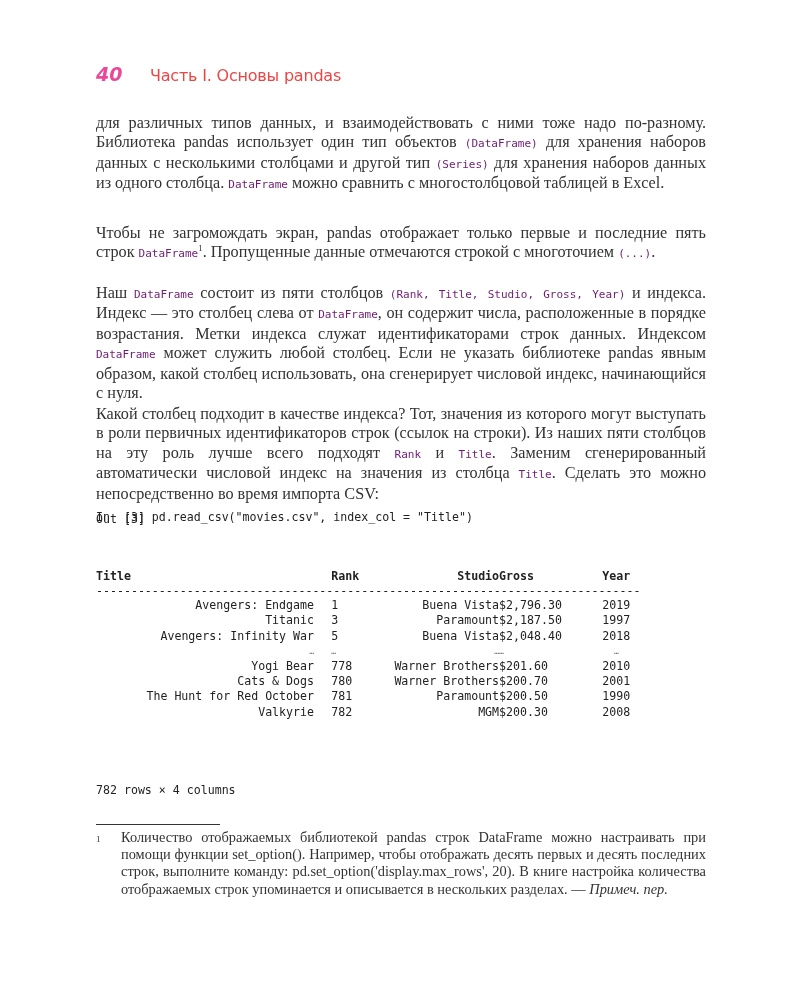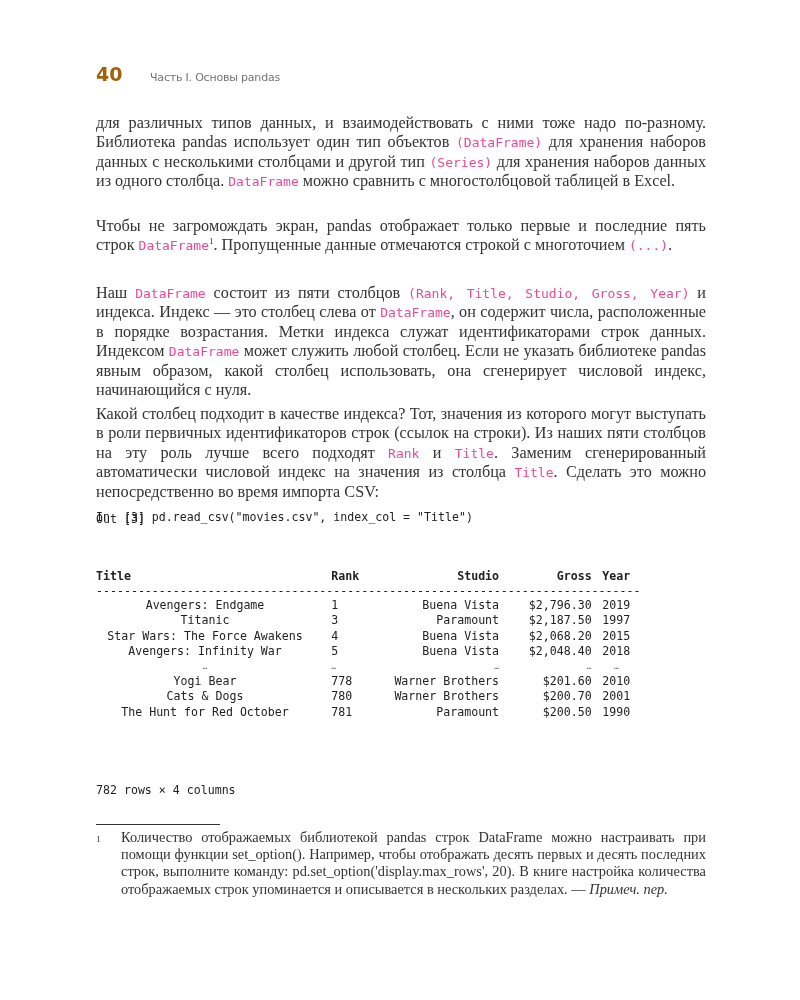--- a/index.html
+++ b/index.html
@@ -9,55 +9,55 @@
       color: #2a2a2a;
       position: relative;
       overflow: hidden;
     }
     .page { position: absolute; left: 96px; top: 0; width: 610px; }
     .running-head {
       position: absolute; top: 63px; left: 0;
       font-family: "DejaVu Sans", sans-serif;
       display: flex; align-items: baseline;
     }
-    .page-num { font-weight: bold; font-size: 19px; color: #a16207; width: 54px; }
-    .head-title { font-size: 11px; color: #737373; letter-spacing: -0.2px; }
+    .page-num { font-weight: bold; font-size: 19px; color: #ec4899; width: 54px; font-style: italic; }
+    .head-title { font-size: 16px; color: #ef4444; letter-spacing: -0.2px; }
 
     .body-text {
       font-family: "Liberation Serif", serif;
       font-size: 16.2px;
       line-height: 19.4px;
       text-align: justify;
       color: #333;
       margin: 0;
       position: absolute; left: 0; width: 610px;
     }
-    .mono { font-family: "DejaVu Sans Mono", monospace; font-size: 13px; color: #ec4899; }
+    .mono { font-family: "DejaVu Sans Mono", monospace; font-size: 11px; color: #701a75; }
     sup { font-size: 9px; vertical-align: super; line-height: 0; }
 
     .code {
       font-family: "DejaVu Sans Mono", monospace;
       font-size: 11.6px;
       color: #222;
       position: absolute; left: 0;
       white-space: pre;
     }
     .df-table {
       position: absolute; left: 0; top: 569px;
       font-family: "DejaVu Sans Mono", monospace;
       font-size: 11.6px; color: #222;
       border-collapse: collapse;
     }
     .df-table td, .df-table th { padding: 0; height: 15.2px; line-height: 15.2px; white-space: pre; }
     .df-table th { font-weight: bold; }
-    .c-title { width: 212px; text-align: center; }
+    .c-title { width: 212px; text-align: right; }
     .c-title.hdr { text-align: left; }
     .c-rank { width: 44px; text-align: right; }
     .c-studio { width: 136px; text-align: right; }
-    .c-gross { width: 90px; text-align: right; }
+    .c-gross { width: 90px; text-align: left; }
     .c-year { width: 48px; text-align: center; }
     .rank-inner { display: inline-block; width: 28px; text-align: left; }
     .dash-row td { height: 14px; line-height: 14px; overflow: hidden; }
     .dashes { display: block; width: 545px; overflow: hidden; white-space: nowrap; }
     .ell { font-size: 8px; color: #666; }
 
     .fn-rule { position: absolute; left: 0; top: 824px; width: 124px; border-top: 1px solid #333; }
     .footnote {
       position: absolute; left: 0; top: 829px; width: 610px;
       font-family: "Liberation Serif", serif;
@@ -73,21 +73,21 @@
 
 <div class="page">
 
   <div class="running-head">
     <span class="page-num">40</span>
     <span class="head-title">Часть I. Основы pandas</span>
   </div>
 
   <p class="body-text" style="top:114px;"><span>для различных типов данных, и взаимодействовать с ними тоже надо по-разному. Библиотека pandas использует один тип объектов </span><span class="mono">(DataFrame)</span><span> для хранения наборов данных с несколькими столбцами и другой тип </span><span class="mono">(Series)</span><span> для хранения наборов данных из одного столбца. </span><span class="mono">DataFrame</span><span> можно сравнить с многостолбцовой таблицей в Excel.</span></p>
 
-  <p class="body-text" style="top:217px;"><span>Чтобы не загромождать экран, pandas отображает только первые и последние пять строк </span><span class="mono">DataFrame</span><sup>1</sup><span>. Пропущенные данные отмечаются строкой с многоточием </span><span class="mono">(...)</span><span>.</span></p>
+  <p class="body-text" style="top:224px;"><span>Чтобы не загромождать экран, pandas отображает только первые и последние пять строк </span><span class="mono">DataFrame</span><sup>1</sup><span>. Пропущенные данные отмечаются строкой с многоточием </span><span class="mono">(...)</span><span>.</span></p>
 
   <p class="body-text" style="top:284px;"><span>Наш </span><span class="mono">DataFrame</span><span> состоит из пяти столбцов </span><span class="mono">(Rank, Title, Studio, Gross, Year)</span><span> и индекса. Индекс — это столбец слева от </span><span class="mono">DataFrame</span><span>, он содержит числа, расположенные в порядке возрастания. Метки индекса служат идентификаторами строк данных. Индексом </span><span class="mono">DataFrame</span><span> может служить любой столбец. Если не указать библиотеке pandas явным образом, какой столбец использовать, она сгенерирует числовой индекс, начинающийся с нуля.</span></p>
 
   <p class="body-text" style="top:405px;"><span>Какой столбец подходит в качестве индекса? Тот, значения из которого могут выступать в роли первичных идентификаторов строк (ссылок на строки). Из наших пяти столбцов на эту роль лучше всего подходят </span><span class="mono">Rank</span><span> и </span><span class="mono">Title</span><span>. Заменим сгенерированный автоматически числовой индекс на значения из столбца </span><span class="mono">Title</span><span>. Сделать это можно непосредственно во время импорта CSV:</span></p>
 
   <div class="code" style="top:510px;">In  [3] pd.read_csv("movies.csv", index_col = "Title")</div>
   <div class="code" style="top:512px;">Out [3]</div>
 
   <table class="df-table">
     <thead>
@@ -111,27 +111,20 @@
           <td class="c-year">2019</td>
         </tr>
         <tr>
           <td class="c-title">Titanic</td>
           <td class="c-rank"><span class="rank-inner">3</span></td>
           <td class="c-studio">Paramount</td>
           <td class="c-gross">$2,187.50</td>
           <td class="c-year">1997</td>
         </tr>
         <tr>
-          <td class="c-title">Star Wars: The Force Awakens</td>
-          <td class="c-rank"><span class="rank-inner">4</span></td>
-          <td class="c-studio">Buena Vista</td>
-          <td class="c-gross">$2,068.20</td>
-          <td class="c-year">2015</td>
-        </tr>
-        <tr>
           <td class="c-title">Avengers: Infinity War</td>
           <td class="c-rank"><span class="rank-inner">5</span></td>
           <td class="c-studio">Buena Vista</td>
           <td class="c-gross">$2,048.40</td>
           <td class="c-year">2018</td>
         </tr>
         <tr>
           <td class="c-title ell">…</td>
           <td class="c-rank ell"><span class="rank-inner">…</span></td>
           <td class="c-studio ell">…</td>
@@ -152,20 +145,27 @@
           <td class="c-gross">$200.70</td>
           <td class="c-year">2001</td>
         </tr>
         <tr>
           <td class="c-title">The Hunt for Red October</td>
           <td class="c-rank"><span class="rank-inner">781</span></td>
           <td class="c-studio">Paramount</td>
           <td class="c-gross">$200.50</td>
           <td class="c-year">1990</td>
         </tr>
+        <tr>
+          <td class="c-title">Valkyrie</td>
+          <td class="c-rank"><span class="rank-inner">782</span></td>
+          <td class="c-studio">MGM</td>
+          <td class="c-gross">$200.30</td>
+          <td class="c-year">2008</td>
+        </tr>
       </tbody>
   </table>
 
   <div class="code" style="top:783px;">782 rows × 4 columns</div>
 
   <div class="fn-rule"></div>
   <div class="footnote">
     <span class="fn-mark">1</span>
     <span class="fn-text"><span>Количество отображаемых библиотекой pandas строк DataFrame можно настраивать при помощи функции set_option(). Например, чтобы отображать десять первых и десять последних строк, выполните команду: pd.set_option('display.max_rows', 20). В книге настройка количества отображаемых строк упоминается и описывается в нескольких разделах. — </span><em>Примеч. пер.</em></span>
   </div>

